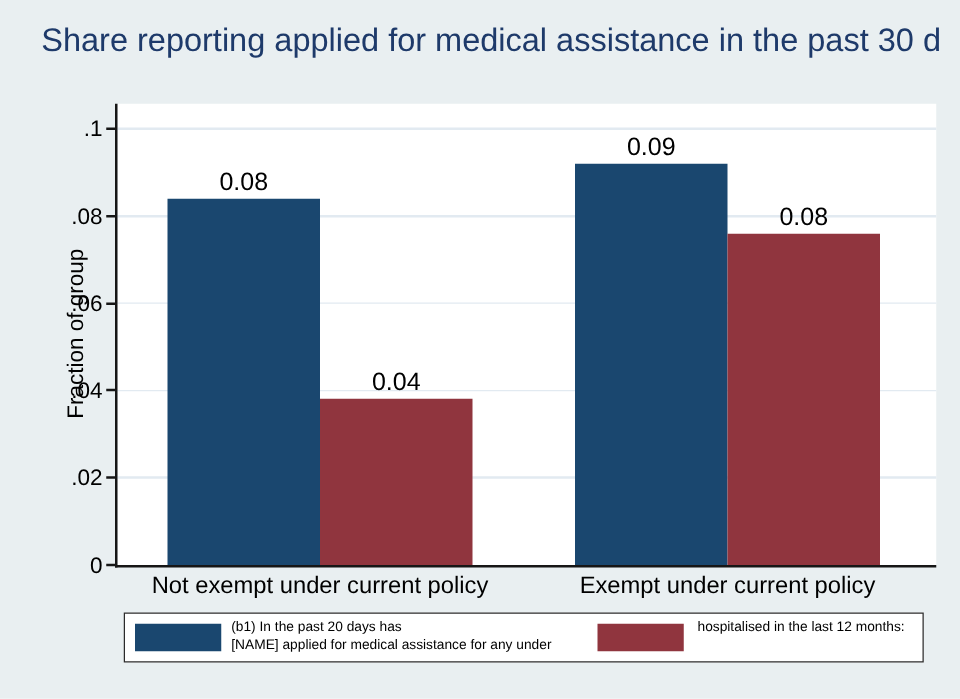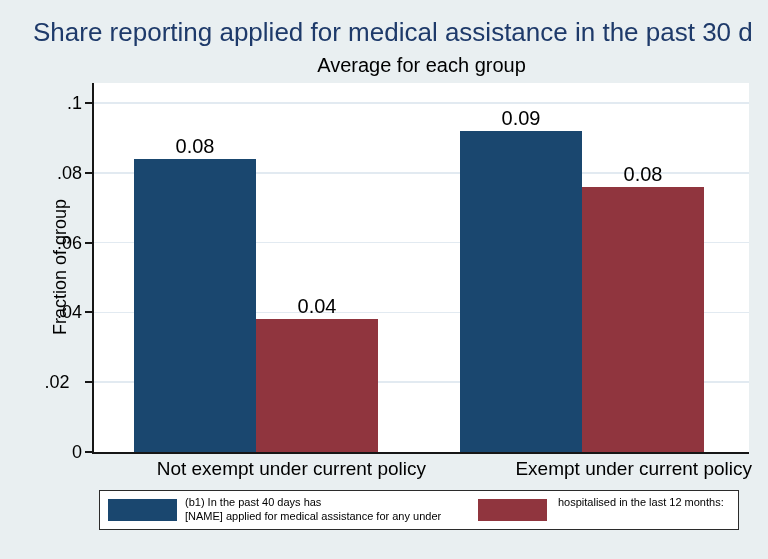--- a/index.html
+++ b/index.html
@@ -21,31 +21,30 @@
   .bar{position:absolute;}
   .vlabel{position:absolute;width:80px;height:18px;text-align:center;font-size:20px;line-height:18px;color:#000;}
   .yaxis-line{position:absolute;left:92px;top:83px;width:2px;height:371px;}
   .xaxis-line{position:absolute;left:92px;top:452px;width:657px;height:2px;}
   .ytick{position:absolute;left:85px;width:7px;height:2px;}
   .ylab{position:absolute;left:32px;width:50px;height:22px;text-align:right;font-size:18px;line-height:22px;}
   .y-title{
     position:absolute;left:-90px;top:256px;width:300px;height:22px;text-align:center;
     font-size:18px;line-height:22px;transform:rotate(-90deg);
   }
-  .xlab{position:absolute;top:457px;width:340px;text-align:right;font-size:19px;line-height:24px;}
+  .xlab{position:absolute;top:457px;width:340px;text-align:center;font-size:19px;line-height:24px;}
   .legend{position:absolute;left:99px;top:490px;width:638px;height:38px;background:#ffffff;border:1.5px solid #2b2b2b;}
   .swatch{position:absolute;top:8px;width:69px;height:22px;}
   .ltext{position:absolute;top:5px;font-size:11px;line-height:13.5px;white-space:nowrap;}
 </style>
 </head>
 <body style="background: rgb(233, 239, 241);">
 
 <div id="figure">
   <div class="title" style="color: rgb(30, 58, 106);">Share reporting applied for medical assistance in the past 30 d</div>
-  <div class="subtitle">Average for each group</div>
   <div class="y-title">Fraction of group</div>
   <div class="plot" id="plot">
       <div class="gridline" style="top: 298.45px; background: rgb(226, 234, 241);"></div>
       <div class="gridline" style="top: 228.65px; background: rgb(226, 234, 241);"></div>
       <div class="gridline" style="top: 158.85px; background: rgb(226, 234, 241);"></div>
       <div class="gridline" style="top: 89.05px; background: rgb(226, 234, 241);"></div>
       <div class="gridline" style="top: 19.25px; background: rgb(226, 234, 241);"></div>
       <div class="bar" style="left: 40px; top: 75.84px; width: 122px; height: 293.16px; background: rgb(26, 71, 111);"></div>
       <div class="vlabel" style="left: 61px; top: 53.84px;">0.08</div>
       <div class="bar" style="left: 162px; top: 236.38px; width: 122px; height: 132.62px; background: rgb(144, 53, 62);"></div>
@@ -53,32 +52,32 @@
       <div class="bar" style="left: 366px; top: 47.92px; width: 122px; height: 321.08px; background: rgb(26, 71, 111);"></div>
       <div class="vlabel" style="left: 387px; top: 25.92px;">0.09</div>
       <div class="bar" style="left: 488px; top: 103.76px; width: 122px; height: 265.24px; background: rgb(144, 53, 62);"></div>
       <div class="vlabel" style="left: 509px; top: 81.76px;">0.08</div>
     </div>
   <div class="yaxis-line" style="background: rgb(22, 22, 22);"></div>
   <div class="xaxis-line" style="background: rgb(22, 22, 22);"></div>
   <div class="legend" id="legend">
       <div class="swatch" style="left: 8px; background: rgb(26, 71, 111);"></div>
       <div class="ltext" style="left: 85px;">
-        <div>(b1) In the past 40 days has</div>
+        <div>(b1) In the past 20 days has</div>
         <div>[NAME] applied for medical assistance for any under</div>
       </div>
       <div class="swatch" style="left: 378px; background: rgb(144, 53, 62);"></div>
       <div class="ltext" style="left: 458px;">
         <div>hospitalised in the last 12 months:</div>
       </div>
     </div>
 <div class="ytick" style="top: 451px; background: rgb(22, 22, 22);"></div>
     <div class="ylab" style="top: 441px;">0</div>
     <div class="ytick" style="top: 381.2px; background: rgb(22, 22, 22);"></div>
-    <div class="ylab" style="top: 371.2px; text-align: center;">.02</div>
+    <div class="ylab" style="top: 371.2px;">.02</div>
     <div class="ytick" style="top: 311.4px; background: rgb(22, 22, 22);"></div>
     <div class="ylab" style="top: 301.4px;">.04</div>
     <div class="ytick" style="top: 241.6px; background: rgb(22, 22, 22);"></div>
     <div class="ylab" style="top: 231.6px;">.06</div>
     <div class="ytick" style="top: 171.8px; background: rgb(22, 22, 22);"></div>
     <div class="ylab" style="top: 161.8px;">.08</div>
     <div class="ytick" style="top: 102px; background: rgb(22, 22, 22);"></div>
     <div class="ylab" style="top: 92px;">.1</div>
     <div class="xlab" style="left: 86px;">Not exempt under current policy</div>
     <div class="xlab" style="left: 412px;">Exempt under current policy</div>

